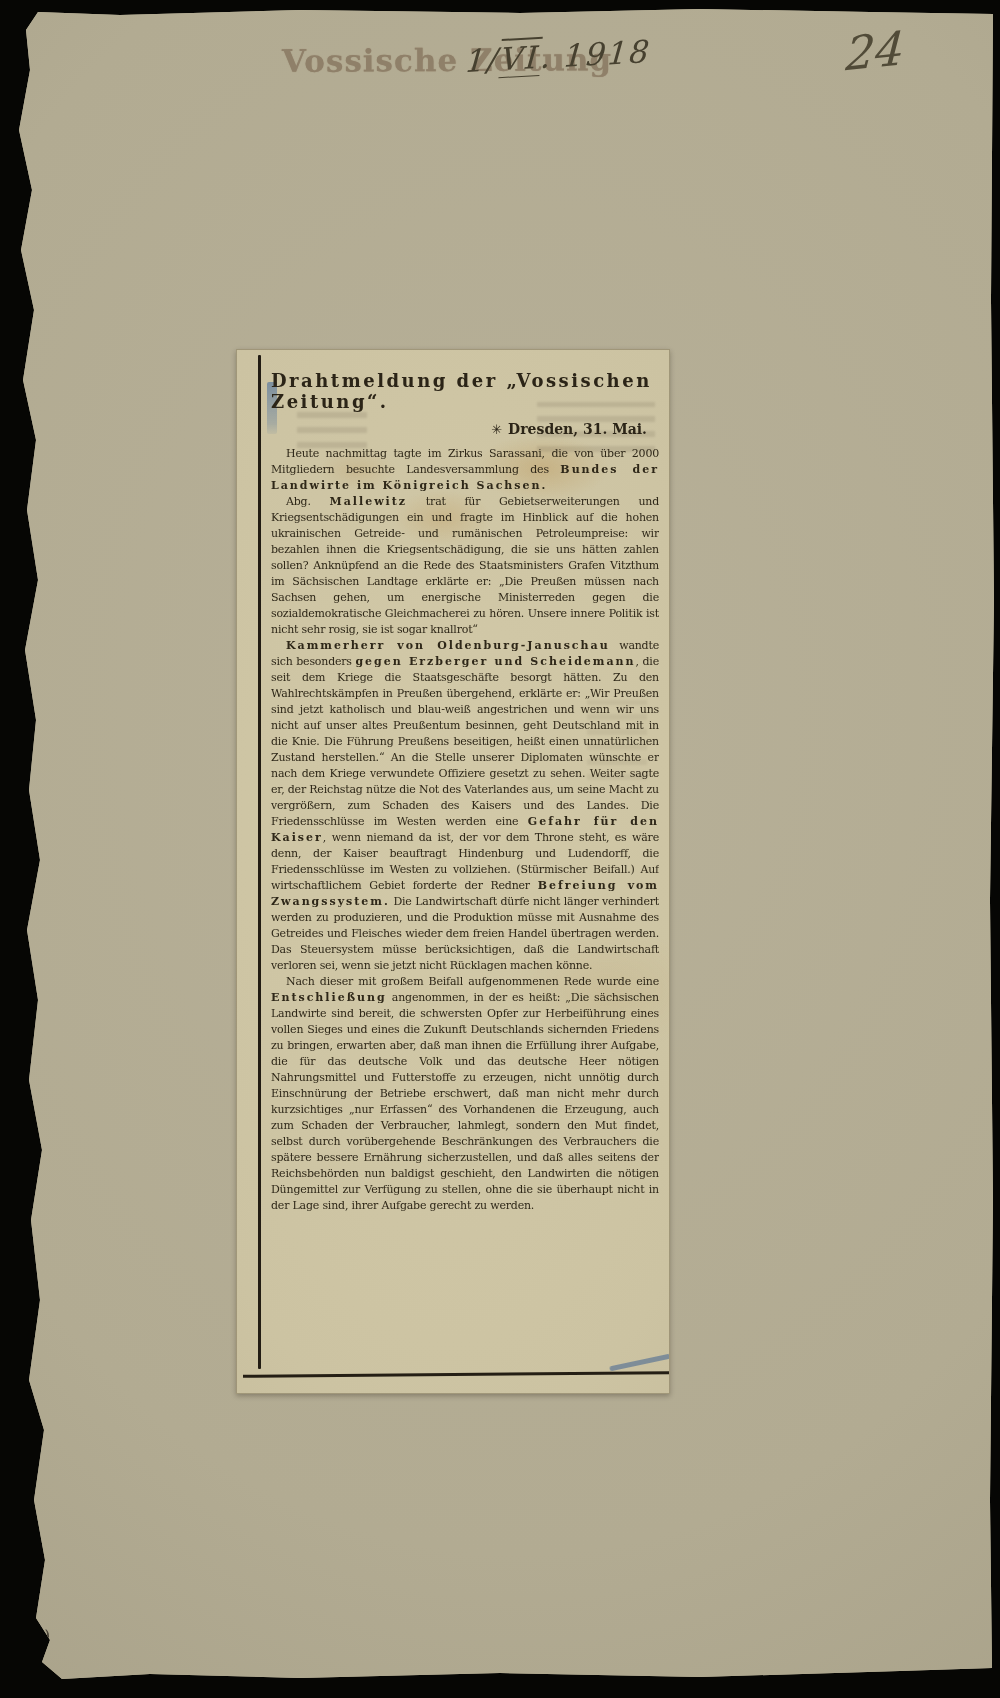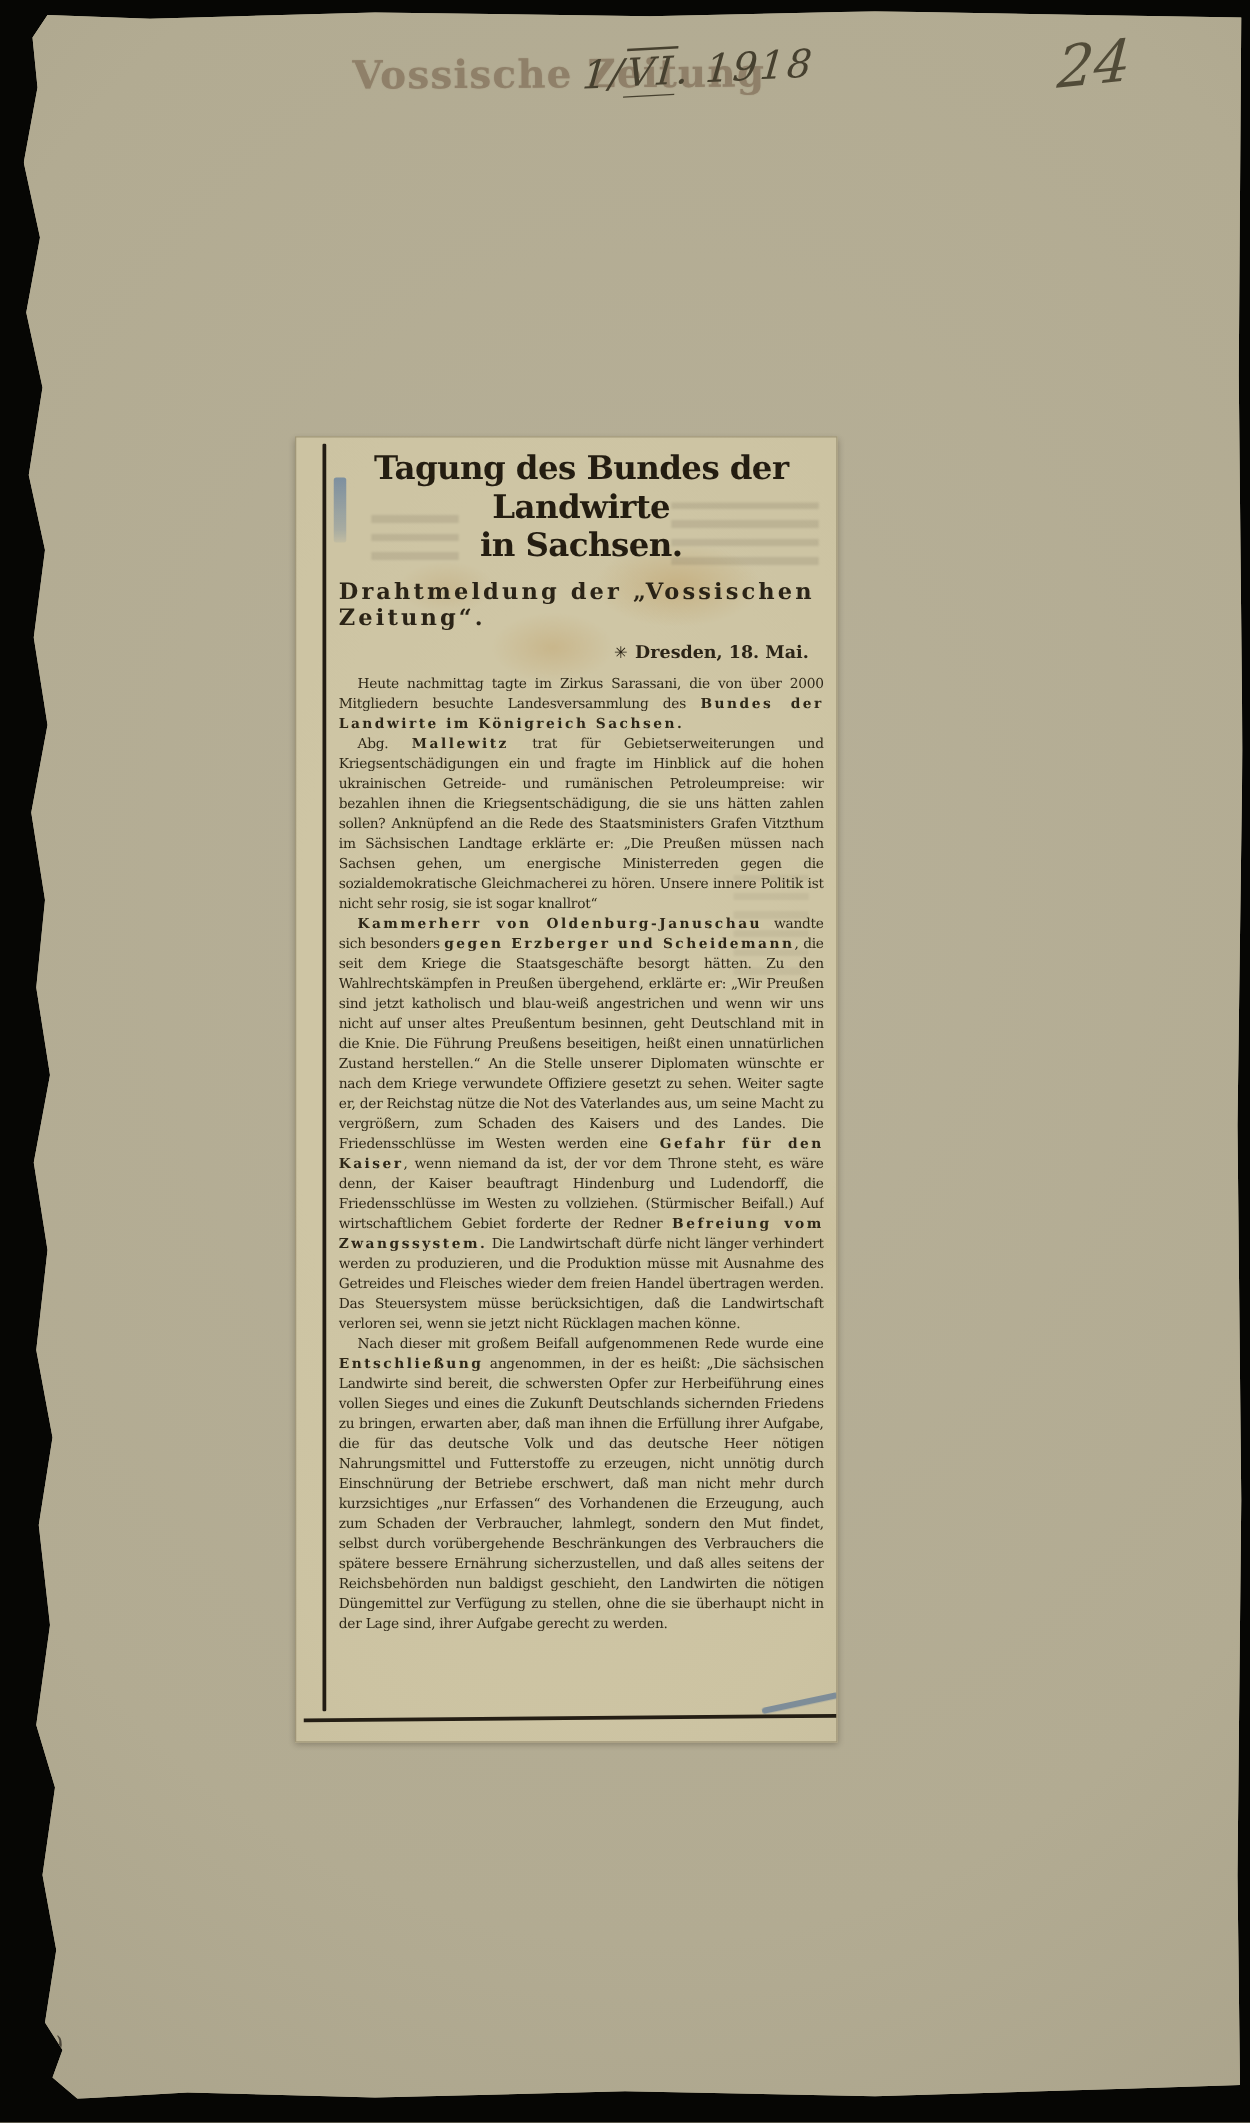--- a/index.html
+++ b/index.html
@@ -134,25 +134,24 @@
 
     <div class="clipping">
       <div class="ghost g1"></div>
       <div class="ghost g2"></div>
       <div class="ghost g3"></div>
       <div class="col-rule"></div>
       <div class="blue-v"></div>
       <div class="blue-d"></div>
 
       <div class="content">
-        <h1 class="headline"><span>Tagung des Bundes der Landwirte</span><br><span>in Sachsen.</span></h1>
 
         <div class="subhead">Drahtmeldung der „Vossischen Zeitung“.</div>
 
-        <div class="dateline"><span class="star">✳</span><span>Dresden, 18. Mai.</span></div>
+        <div class="dateline"><span class="star">✳</span><span>Dresden, 31. Mai.</span></div>
 
         <div class="bodytext">
           <p><span>Heute nachmittag tagte im Zirkus Sarassani, die von über 2000 Mitgliedern besuchte Landesversammlung des </span><span class="sperr">Bundes der Landwirte im Königreich Sachsen.</span></p>
           <p><span>Abg. </span><span class="sperr">Mallewitz</span><span> trat für Gebietserweiterungen und Kriegsentschädigungen ein und fragte im Hinblick auf die hohen ukrainischen Getreide- und rumänischen Petroleumpreise: wir bezahlen ihnen die Kriegsentschädigung, die sie uns hätten zahlen sollen? Anknüpfend an die Rede des Staatsministers Grafen Vitzthum im Sächsischen Landtage erklärte er: „Die Preußen müssen nach Sachsen gehen, um energische Ministerreden gegen die sozialdemokratische Gleichmacherei zu hören. Unsere innere Politik ist nicht sehr rosig, sie ist sogar knallrot“</span></p>
           <p><span class="sperr">Kammerherr von Oldenburg-Januschau</span><span> wandte sich besonders </span><span class="sperr">gegen Erzberger und Scheidemann</span><span>, die seit dem Kriege die Staatsgeschäfte besorgt hätten. Zu den Wahlrechtskämpfen in Preußen übergehend, erklärte er: „Wir Preußen sind jetzt katholisch und blau-weiß angestrichen und wenn wir uns nicht auf unser altes Preußentum besinnen, geht Deutschland mit in die Knie. Die Führung Preußens beseitigen, heißt einen unnatürlichen Zustand herstellen.“ An die Stelle unserer Diplomaten wünschte er nach dem Kriege verwundete Offiziere gesetzt zu sehen. Weiter sagte er, der Reichstag nütze die Not des Vaterlandes aus, um seine Macht zu vergrößern, zum Schaden des Kaisers und des Landes. Die Friedensschlüsse im Westen werden eine </span><span class="sperr">Gefahr für den Kaiser</span><span>, wenn niemand da ist, der vor dem Throne steht, es wäre denn, der Kaiser beauftragt Hindenburg und Ludendorff, die Friedensschlüsse im Westen zu vollziehen. (Stürmischer Beifall.) Auf wirtschaftlichem Gebiet forderte der Redner </span><span class="sperr">Befreiung vom Zwangssystem.</span><span> Die Landwirtschaft dürfe nicht länger verhindert werden zu produzieren, und die Produktion müsse mit Ausnahme des Getreides und Fleisches wieder dem freien Handel übertragen werden. Das Steuersystem müsse berücksichtigen, daß die Landwirtschaft verloren sei, wenn sie jetzt nicht Rücklagen machen könne.</span></p>
           <p><span>Nach dieser mit großem Beifall aufgenommenen Rede wurde eine </span><span class="sperr">Entschließung</span><span> angenommen, in der es heißt: „Die sächsischen Landwirte sind bereit, die schwersten Opfer zur Herbeiführung eines vollen Sieges und eines die Zukunft Deutschlands sichernden Friedens zu bringen, erwarten aber, daß man ihnen die Erfüllung ihrer Aufgabe, die für das deutsche Volk und das deutsche Heer nötigen Nahrungsmittel und Futterstoffe zu erzeugen, nicht unnötig durch Einschnürung der Betriebe erschwert, daß man nicht mehr durch kurzsichtiges „nur Erfassen“ des Vorhandenen die Erzeugung, auch zum Schaden der Verbraucher, lahmlegt, sondern den Mut findet, selbst durch vorübergehende Beschränkungen des Verbrauchers die spätere bessere Ernährung sicherzustellen, und daß alles seitens der Reichsbehörden nun baldigst geschieht, den Landwirten die nötigen Düngemittel zur Verfügung zu stellen, ohne die sie überhaupt nicht in der Lage sind, ihrer Aufgabe gerecht zu werden.</span></p>
         </div>
       </div>
 
       <div class="bottom-rule"></div>

